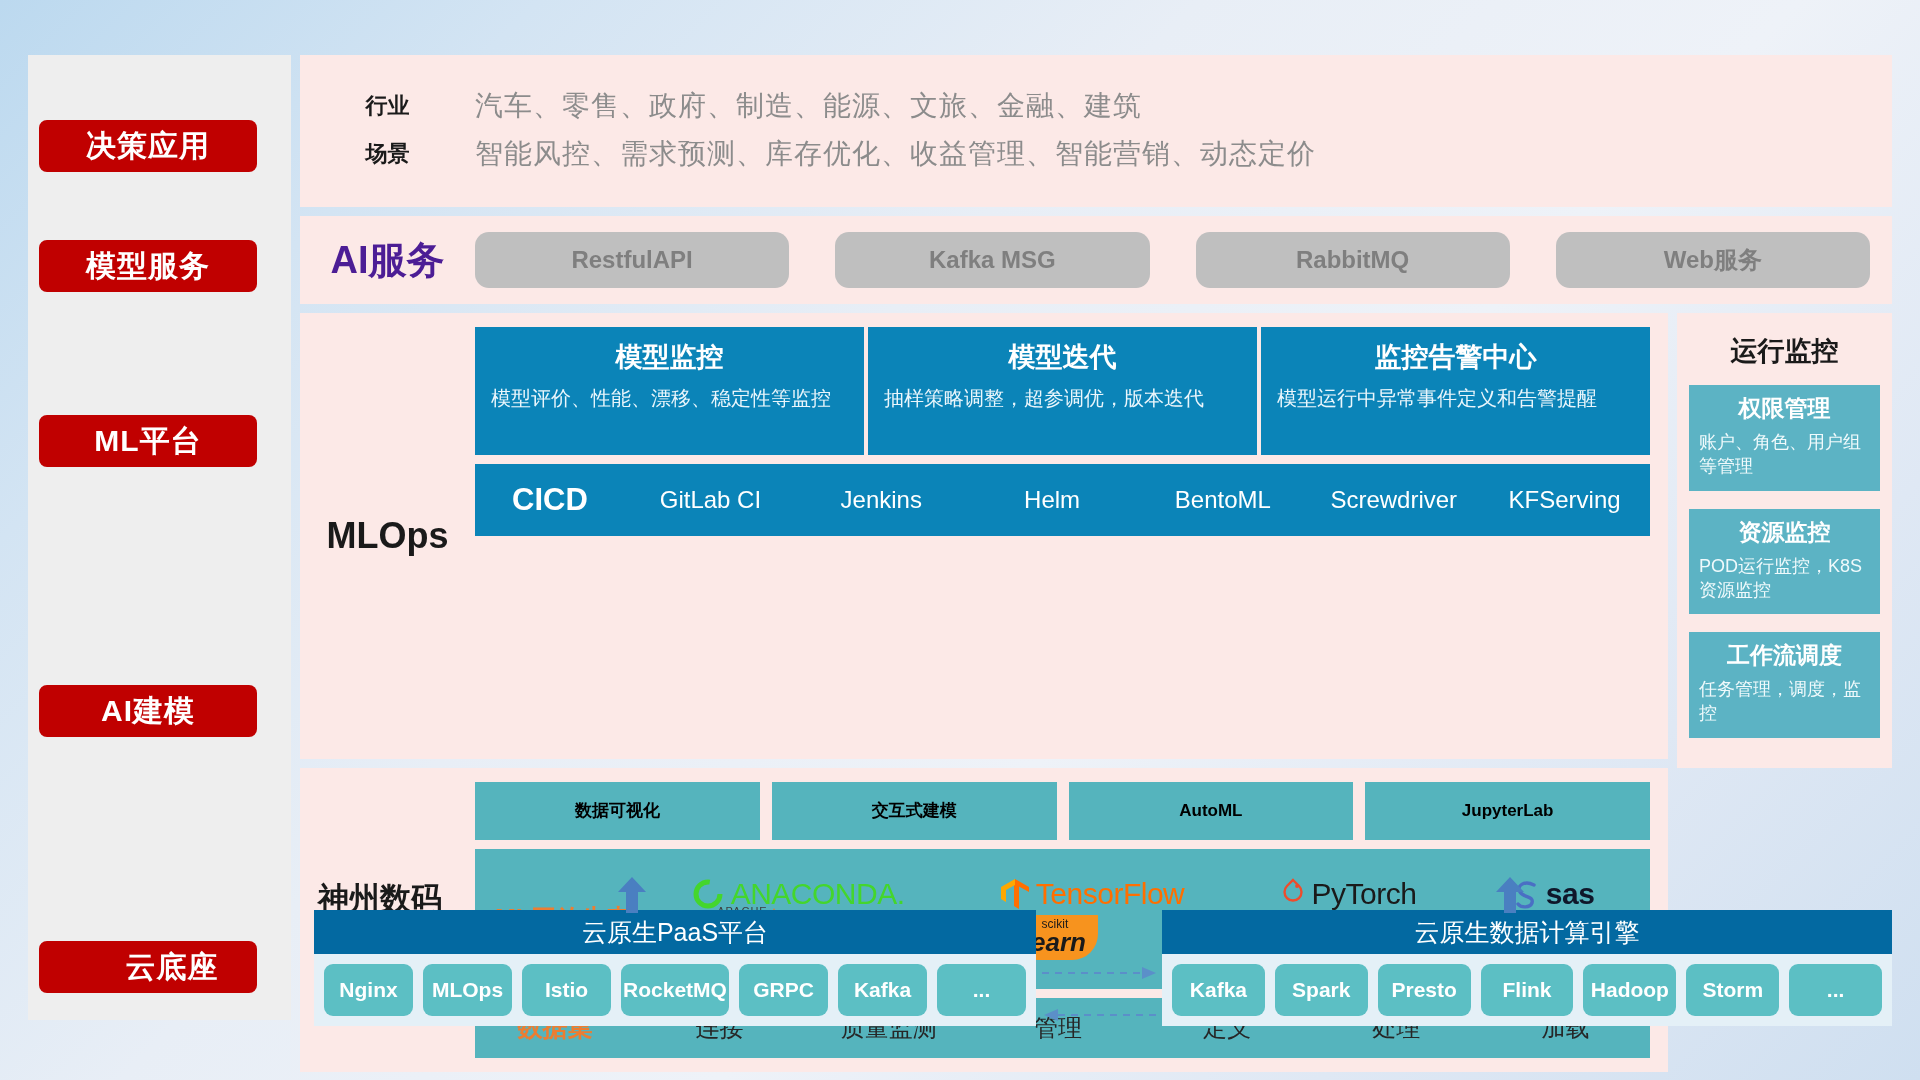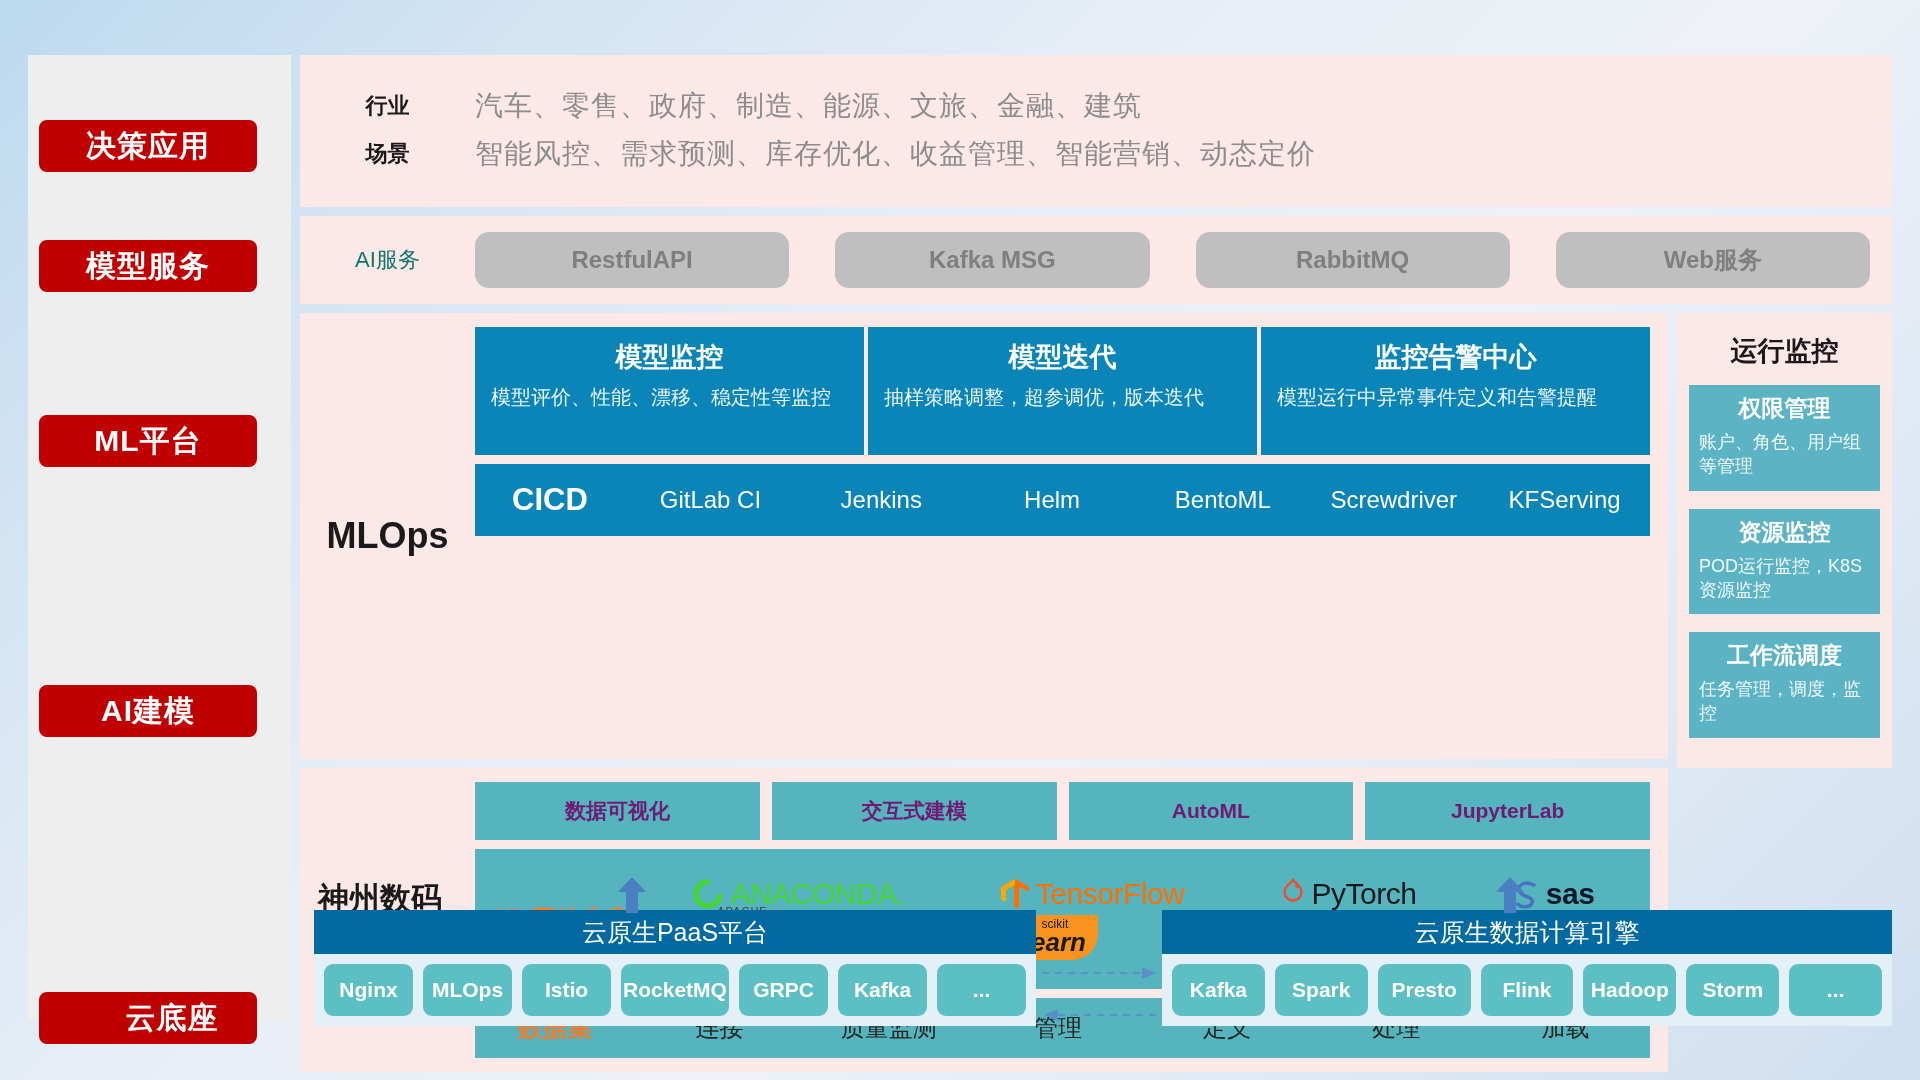--- a/index.html
+++ b/index.html
@@ -28,21 +28,21 @@
     font-size: 30px; font-weight: bold;
     display: flex; align-items: center; justify-content: center;
     width: 218px; height: 52px;
     position: absolute; left: 11px;
     letter-spacing: 1px;
   }
   #pill-0 { top: 65px; }
   #pill-1 { top: 185px; }
   #pill-2 { top: 360px; }
   #pill-3 { top: 630px; }
-  #pill-4 { top: 937px; padding-left: 48px; }
+  #pill-4 { top: 886px; padding-left: 48px; }
 
   
   #main-stack {
     position: absolute; left: 300px; top: 55px;
     width: 1592px;
   }
 
   .band {
     background: #fce9e7;
     margin-bottom: 9px;
@@ -56,21 +56,21 @@
     width: 175px; text-align: center;
     font-size: 22px; font-weight: bold; color: #1a1a1a;
     flex: none;
   }
   .kv-val { font-size: 28px; color: #8c8c8c; letter-spacing: 1px; }
 
   
   #band-aiservice { padding: 16px 0; display: flex; align-items: center; }
   #aiservice-label {
     width: 175px; text-align: center; flex: none;
-    font-size: 22px; font-weight: normal; color: #0f766e;
+    font-size: 38px; font-weight: bold; color: #4c1d95;
   }
   #aiservice-items {
     flex: 1; display: flex; gap: 46px; padding-right: 22px;
   }
   .gray-chip {
     flex: 1;
     background: #bfbfbf;
     color: #7f7f7f;
     font-size: 24px; font-weight: bold;
     height: 56px;
@@ -81,21 +81,21 @@
   #band-mlops {
     display: flex; align-items: stretch;
     padding: 14px 0 14px 0;
   }
   #mlops-label {
     width: 175px; flex: none;
     display: flex; align-items: center; justify-content: center;
     font-size: 36px; font-weight: bold; color: #1a1a1a;
   }
   #mlops-cards-wrap { flex: 1; padding-right: 18px; }
-  #mlops-cards { display: flex; gap: 4px; font-family: Liberation Mono, monospace; }
+  #mlops-cards { display: flex; gap: 4px; }
   .mlops-card {
     flex: 1; background: #0b84b8; color: #ffffff;
     padding: 12px 16px 18px 16px;
     min-height: 128px;
   }
   .mlops-card-title {
     font-size: 27px; font-weight: bold; text-align: center; margin-bottom: 10px;
   }
   .mlops-card-desc { font-size: 20px; line-height: 1.35; color: #eaf6fc; }
 
@@ -141,21 +141,21 @@
     width: 175px; flex: none;
     display: flex; flex-direction: column; justify-content: center;
     font-size: 31px; font-weight: bold; color: #1a1a1a; line-height: 1.3;
     padding-left: 18px;
   }
   #mllab-right { flex: 1; padding-right: 18px; }
   #tool-tabs { display: flex; gap: 12px; margin-bottom: 9px; }
   .tool-tab {
     flex: 1; background: #55b4bd; height: 58px;
     display: flex; align-items: center; justify-content: center;
-    color: #701a75; font-size: 21px; font-weight: bold; text-align: right;
+    color: #000000; font-size: 17px; font-weight: bold; text-align: right;
   }
   #eco-row {
     background: #55b4bd; display: flex; align-items: center;
     padding: 10px 8px; min-height: 140px;
   }
   #eco-label {
     width: 160px; flex: none; text-align: center;
     color: #ed7d31; font-size: 25px; font-weight: bold;
   }
   #eco-logos { flex: 1; display: flex; flex-direction: column; gap: 4px; }

